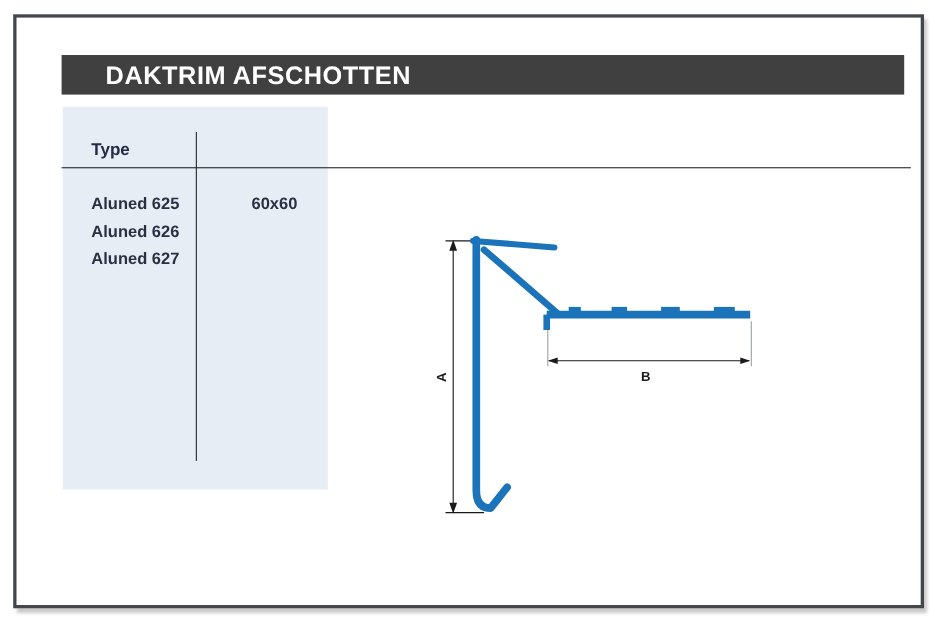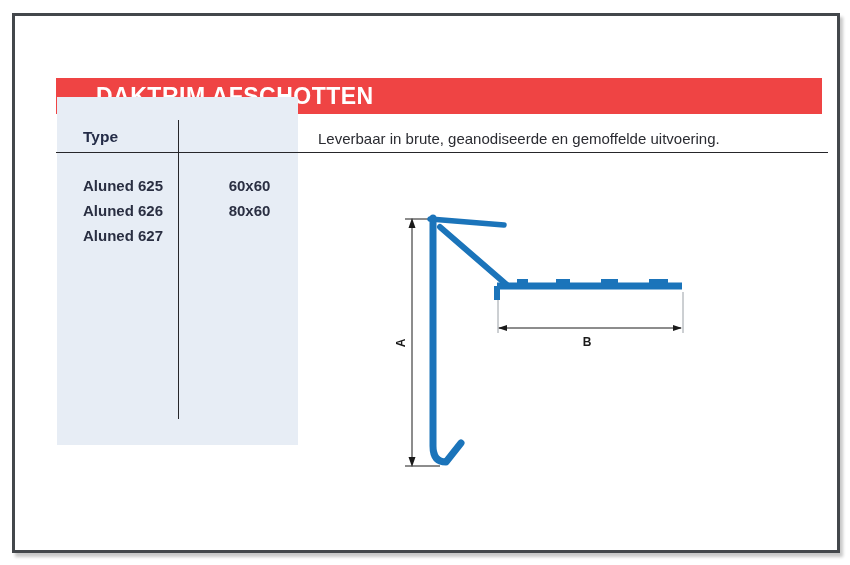--- a/index.html
+++ b/index.html
@@ -8,21 +8,21 @@
     font-family:"Liberation Sans","DejaVu Sans",sans-serif;
     background:#ffffff;
   }
   .frame{
     position:absolute;left:12px;top:13px;width:822px;height:534px;
     border:3px solid #43474b;background:#ffffff;
     box-shadow:3px 4px 3px rgba(0,0,0,0.22);
   }
   .title-bar{
     position:absolute;left:56px;top:50px;width:766px;height:36px;
-    background:#ef4444;display:flex;align-items:center;margin-top:28px;
+    background:#404040;display:flex;align-items:center;
   }
   .title-bar .title{
     color:#ffffff;font-size:23px;font-weight:bold;letter-spacing:0.5px;
     padding-left:40px;white-space:nowrap;
   }
   .panel{
     position:absolute;left:57px;top:97px;width:241px;height:348px;
     background:#e7edf5;
   }
   .col-divider{
@@ -64,24 +64,22 @@
 
   <div class="panel"></div>
   <div class="col-divider"></div>
   <div class="header-rule"></div>
 
   <div class="th th-type">Type</div>
 
   <div class="cell cell-type row0">Aluned 625</div>
   <div class="cell cell-size row0">60x60</div>
   <div class="cell cell-type row1">Aluned 626</div>
-  <div class="cell cell-size row1">80x60</div>
   <div class="cell cell-type row2">Aluned 627</div>
 
-  <div class="availability">Leverbaar in brute, geanodiseerde en gemoffelde uitvoering.</div>
 
   <svg class="diagram" viewBox="380 198 320 285" width="320" height="285" xmlns="http://www.w3.org/2000/svg">
 
     <g stroke="#1a1a1a" stroke-width="1" fill="none">
       <line x1="405" y1="219" x2="431" y2="219"></line>
       <line x1="405" y1="466" x2="440" y2="466"></line>
       <line x1="412" y1="222" x2="412" y2="463"></line>
       <line x1="499" y1="328" x2="681" y2="328"></line>
     </g>
     <g stroke="#9aa0a6" stroke-width="1" fill="none">

